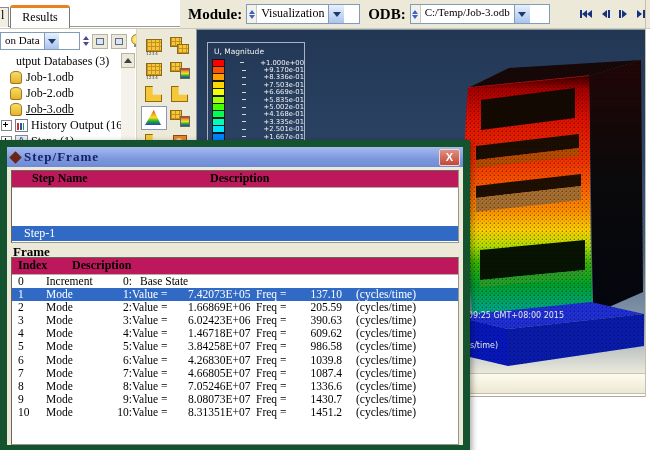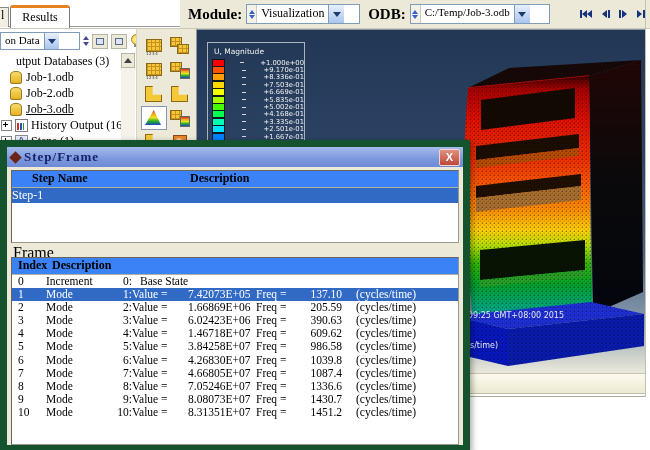--- a/index.html
+++ b/index.html
@@ -100,25 +100,25 @@
      border:7px solid #14532d;box-shadow:2px 2px 6px rgba(0,0,0,.35);}
   .dtitle{position:absolute;left:0;top:0;width:100%;height:20px;
      background:linear-gradient(#a6bbee,#7b97dd 60%,#6d8ad5);display:flex;align-items:center;}
   .dmove{width:11px;height:11px;margin:0 3px 0 3px;background:#6a2418;transform:rotate(45deg) scale(.8);flex:none;}
   .dtitle .txt{font:bold 13px "Liberation Serif",serif;color:#16226a;letter-spacing:1px;}
   .dclose{position:absolute;right:3px;top:2px;width:19px;height:15px;border:1px solid #f0d8d0;border-radius:2px;
      background:linear-gradient(#e09080,#c04838);color:#fff;font:bold 11px "Liberation Sans",sans-serif;
      text-align:center;line-height:14px;}
   .listbox{position:absolute;background:#fff;border:1px solid #9a968a;border-top-color:#6a665a;border-left-color:#6a665a;}
   .steplist{left:4px;top:23px;width:446px;height:71px;}
-  .lhead{height:16px;background:#3b82f6;border-bottom:1px solid #b4b0a0;display:flex;font-weight:bold;font-size:12px;}
+  .lhead{height:16px;background:#be185d;border-bottom:1px solid #b4b0a0;display:flex;font-weight:bold;font-size:12px;gap:20px;}
   .steplist .lhead span:first-child{padding-left:20px;width:158px;}
-  .srow{height:15px;font-size:12px;padding-left:0;}
+  .srow{height:15px;font-size:12px;padding-left:12px;margin-top:38px;}
   .srow.selected{background:#316ac5;color:#fff;}
-  .framelabel{position:absolute;left:6px;top:97px;font-weight:normal;font-size:16px;}
+  .framelabel{position:absolute;left:6px;top:97px;font-weight:bold;font-size:13px;}
   .framelist{left:4px;top:110px;width:446px;height:186px;overflow:hidden;}
   .framelist .lhead span:first-child{padding-left:6px;width:34px;}
   .frow{display:grid;grid-template-columns:34px 60px 26px 48px 76px 44px 42px auto;
         height:13.1px;font-size:11.5px;line-height:13px;white-space:nowrap;}
   .frow .c-ix{padding-left:6px;}
   .frow .c-mode{text-align:right;}
   .frow .c-val{padding-left:8px;}
   .frow .c-freq{text-align:right;}
   .frow .c-unit{padding-left:14px;}
   .frow.selected{background:#316ac5;color:#fff;}

